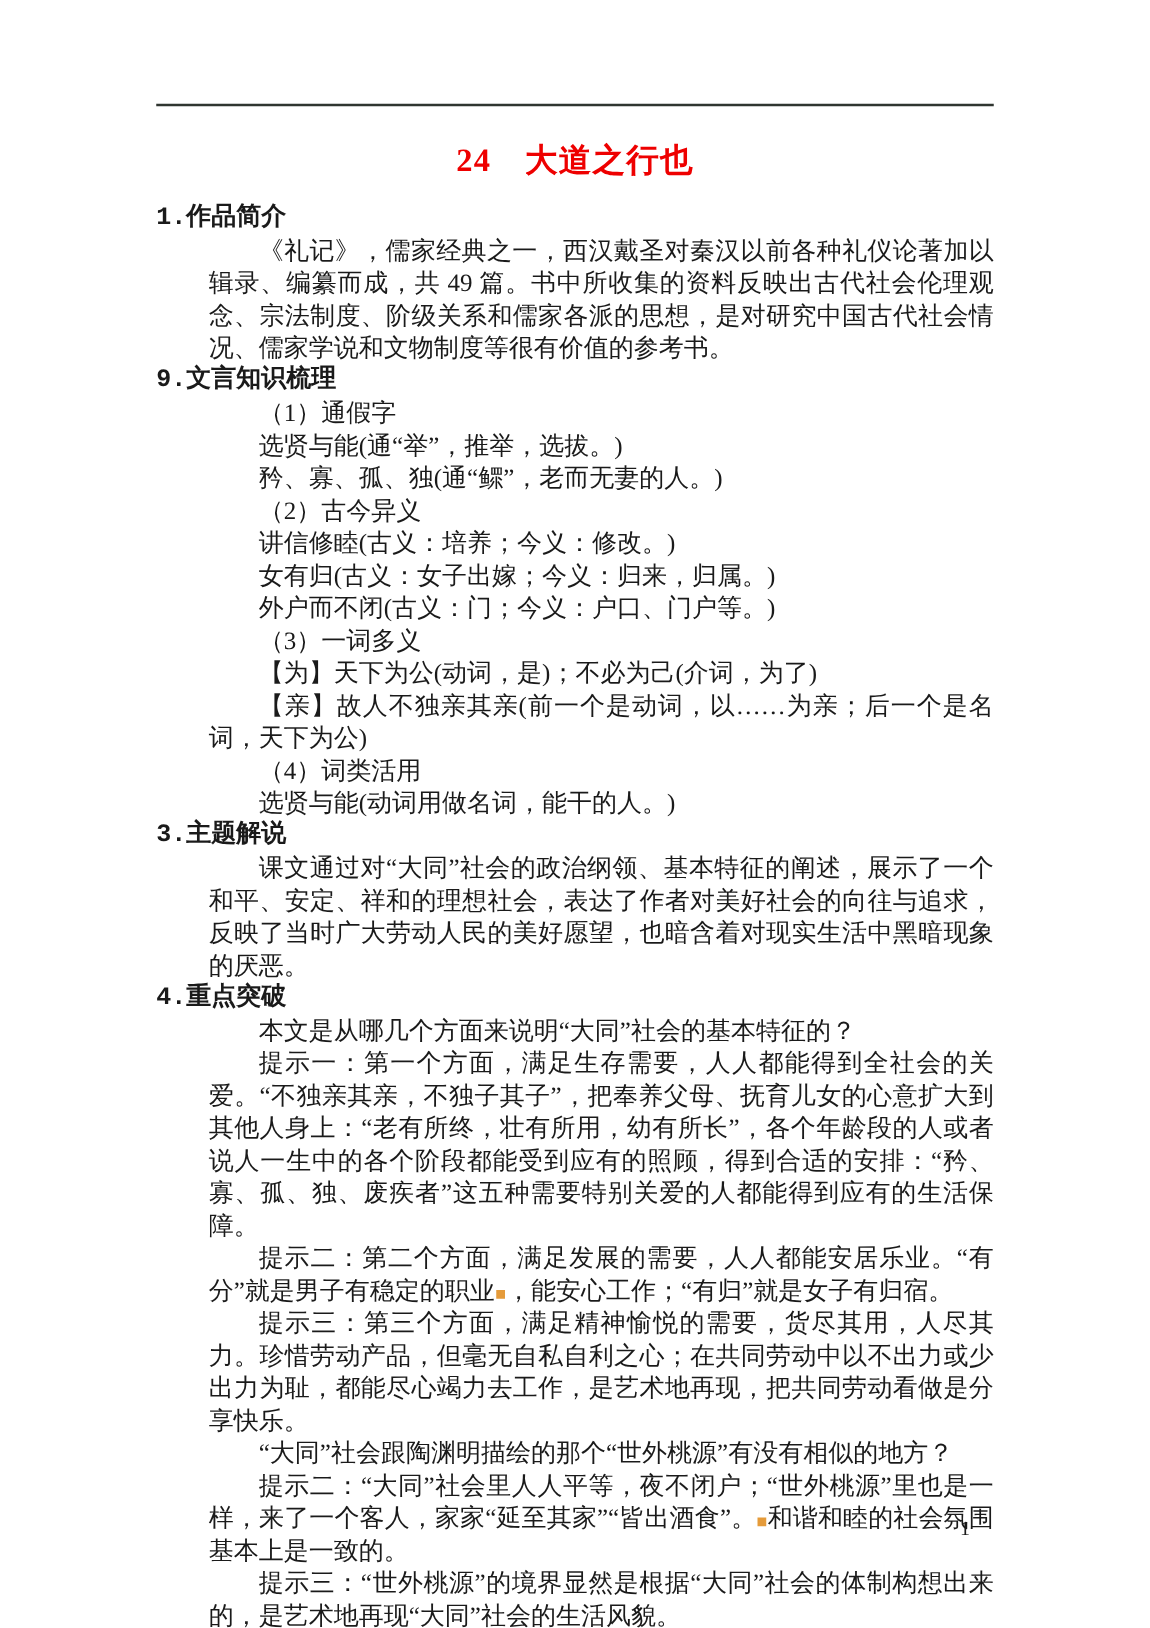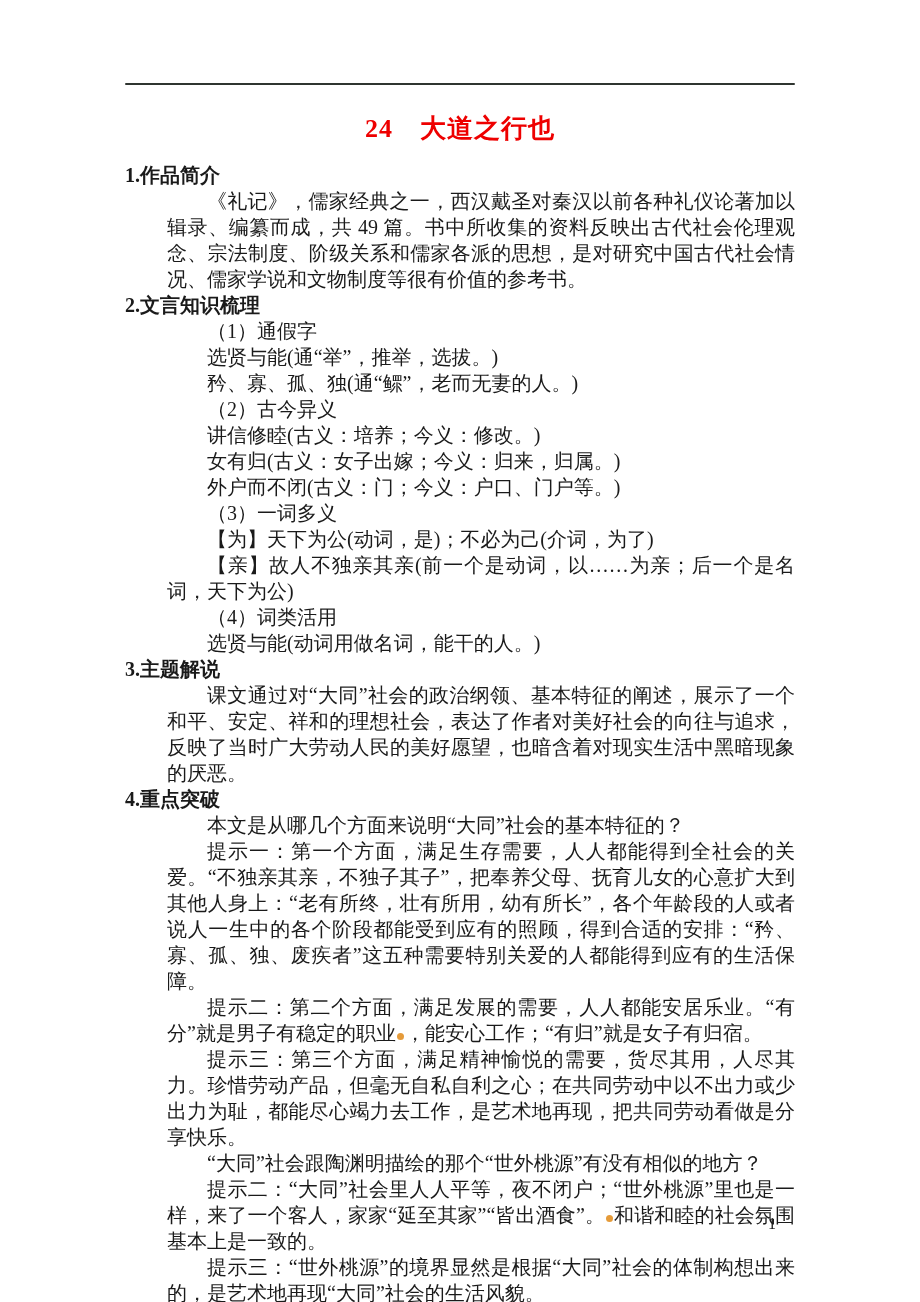--- a/index.html
+++ b/index.html
@@ -1,15 +1,15 @@
 <!DOCTYPE html>
 <html><head>
 <meta charset="utf-8">
 <style>
-  * { margin: 0; padding: 0; box-sizing: border-box; border-radius: 17px; }
+  * { margin: 0; padding: 0; box-sizing: border-box; }
   html, body { background: #ffffff; }
   body {
     width: 920px; height: 1302px;
     font-family: "Liberation Serif", "DejaVu Serif", serif;
     color: #1a1a1a;
     overflow: hidden;
   }
   .page {
     position: relative;
     width: 920px; height: 1302px;
@@ -32,21 +32,21 @@
   .doc-title {
     text-align: center;
     color: #ee0000;
     font-weight: bold;
     font-size: 26px;
     line-height: 34px;
     margin: 12px 0 16px 0;
     letter-spacing: 1px;
   }
   .hd {
-    font-family: Liberation Serif, serif;
+    font-family: Liberation Mono, monospace;
     font-weight: bold;
     text-indent: 0;
   }
   .para { text-indent: 2em; margin-left: 42px; }
   .proof-mark {
     display: inline-block;
     width: 7px; height: 7px;
     background: #e59b3a;
     margin: 0 1px;
   }
@@ -63,21 +63,21 @@
 
 <div class="page">
   <div class="header-rule"></div>
 
   <div class="content">
     <div class="doc-title">24　大道之行也</div>
 
     <p class="hd">1.作品简介</p>
     <p class="para">《礼记》，儒家经典之一，西汉戴圣对秦汉以前各种礼仪论著加以辑录、编纂而成，共 49 篇。书中所收集的资料反映出古代社会伦理观念、宗法制度、阶级关系和儒家各派的思想，是对研究中国古代社会情况、儒家学说和文物制度等很有价值的参考书。</p>
 
-    <p class="hd">2.文言知识梳理</p>
+    <p class="hd">9.文言知识梳理</p>
     <p class="para">（1）通假字</p>
     <p class="para">选贤与能(通“举”，推举，选拔。)</p>
     <p class="para">矜、寡、孤、独(通“鳏”，老而无妻的人。)</p>
     <p class="para">（2）古今异义</p>
     <p class="para">讲信修睦(古义：培养；今义：修改。)</p>
     <p class="para">女有归(古义：女子出嫁；今义：归来，归属。)</p>
     <p class="para">外户而不闭(古义：门；今义：户口、门户等。)</p>
     <p class="para">（3）一词多义</p>
     <p class="para">【为】天下为公(动词，是)；不必为己(介词，为了)</p>
     <p class="para">【亲】故人不独亲其亲(前一个是动词，以……为亲；后一个是名词，天下为公)</p>

